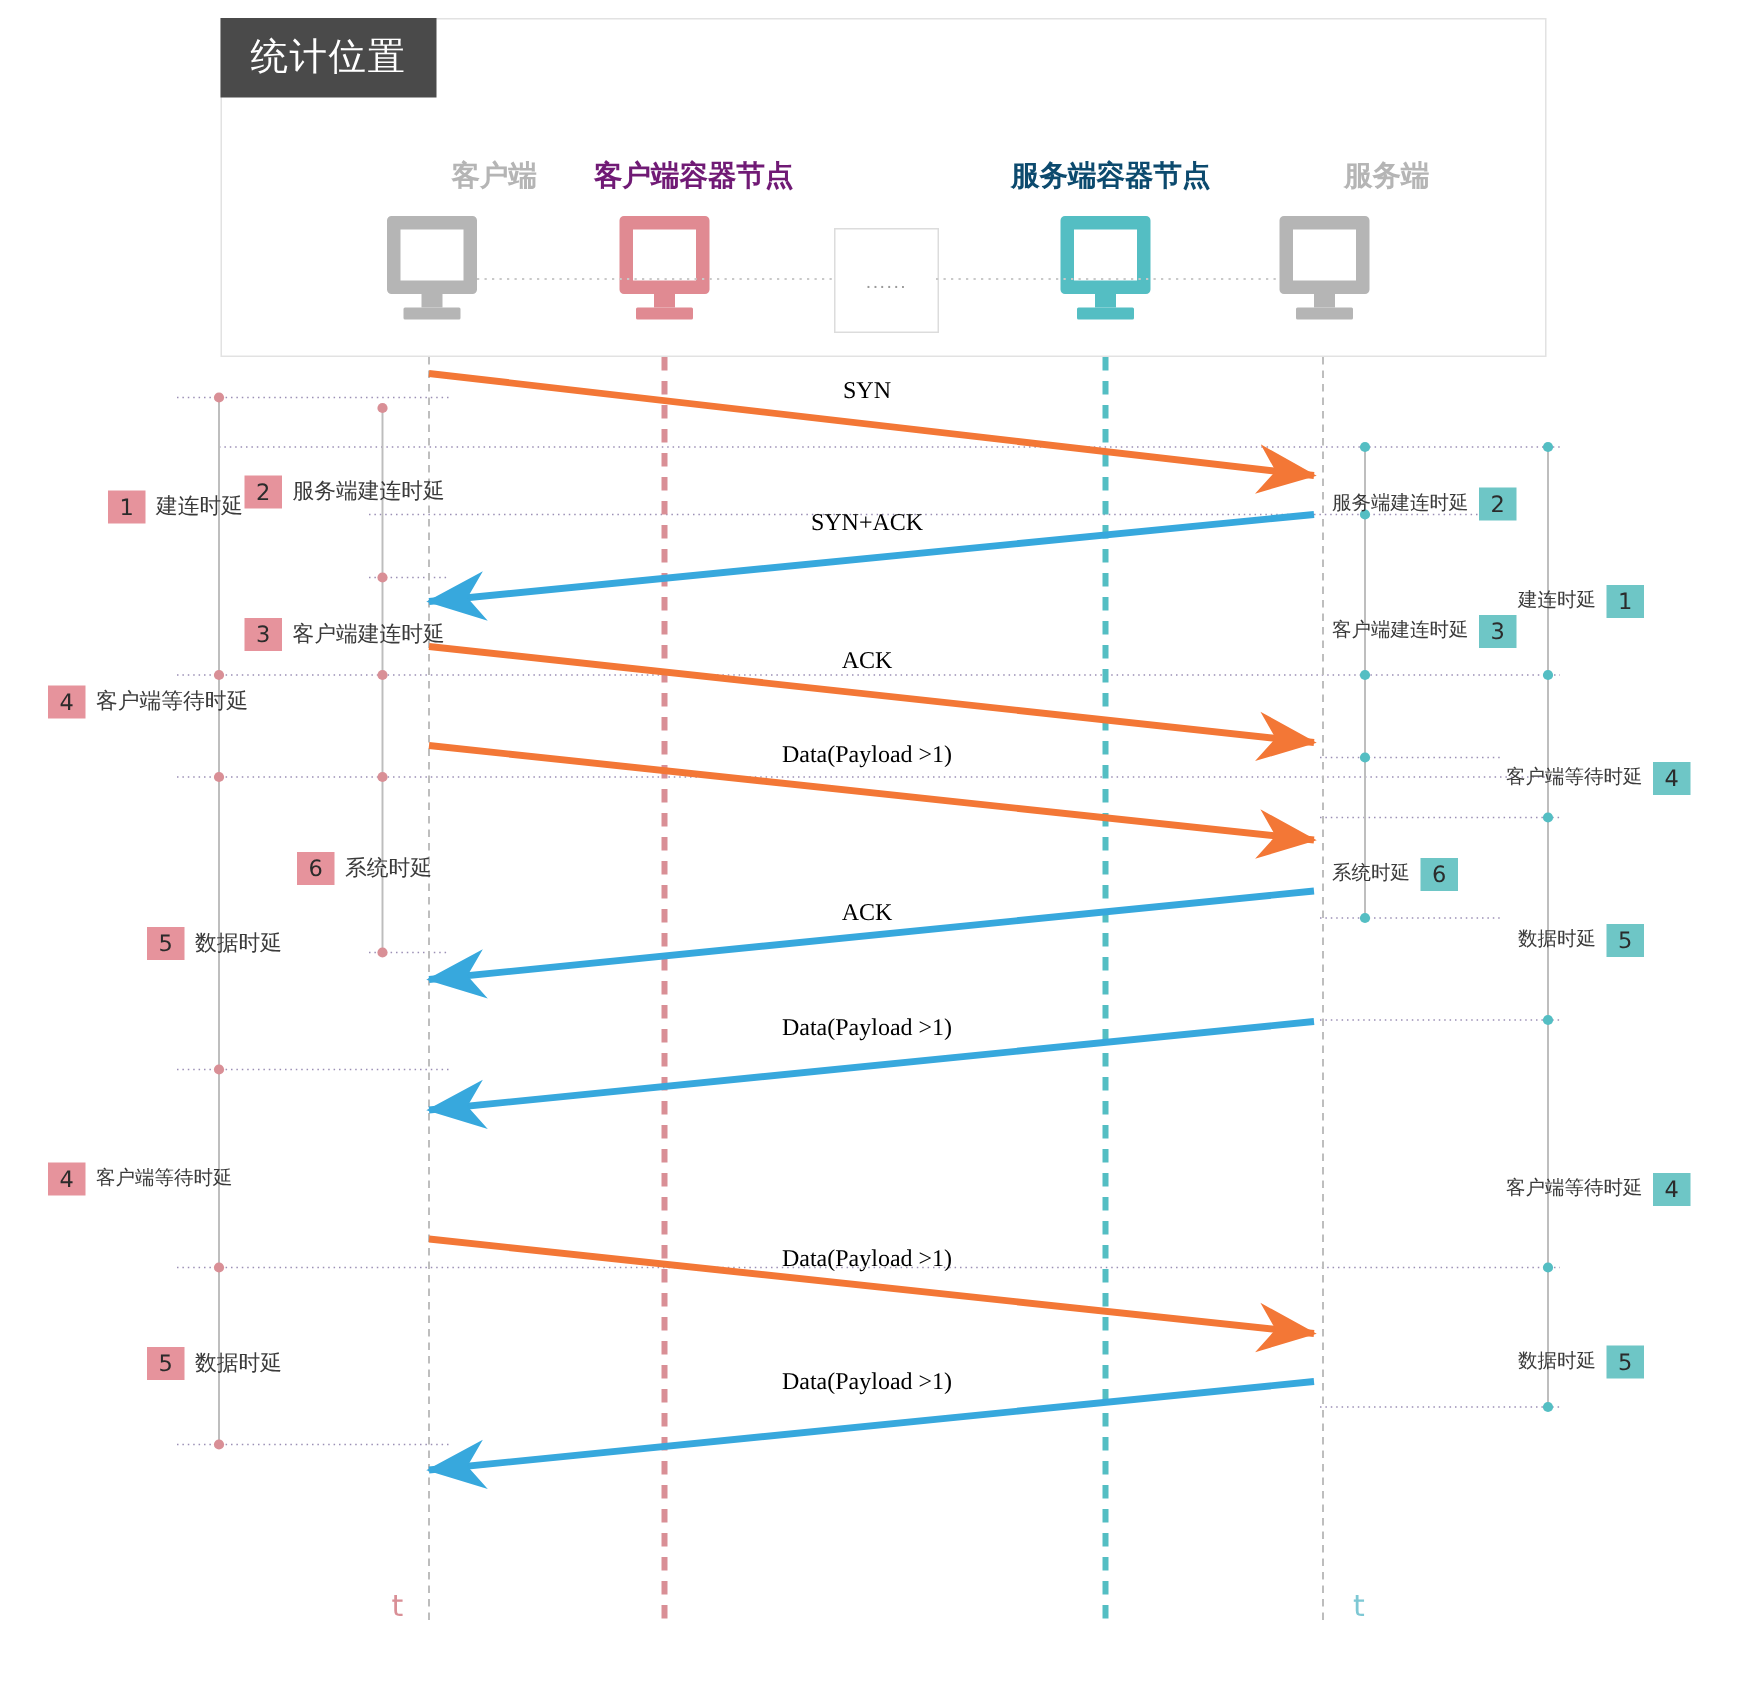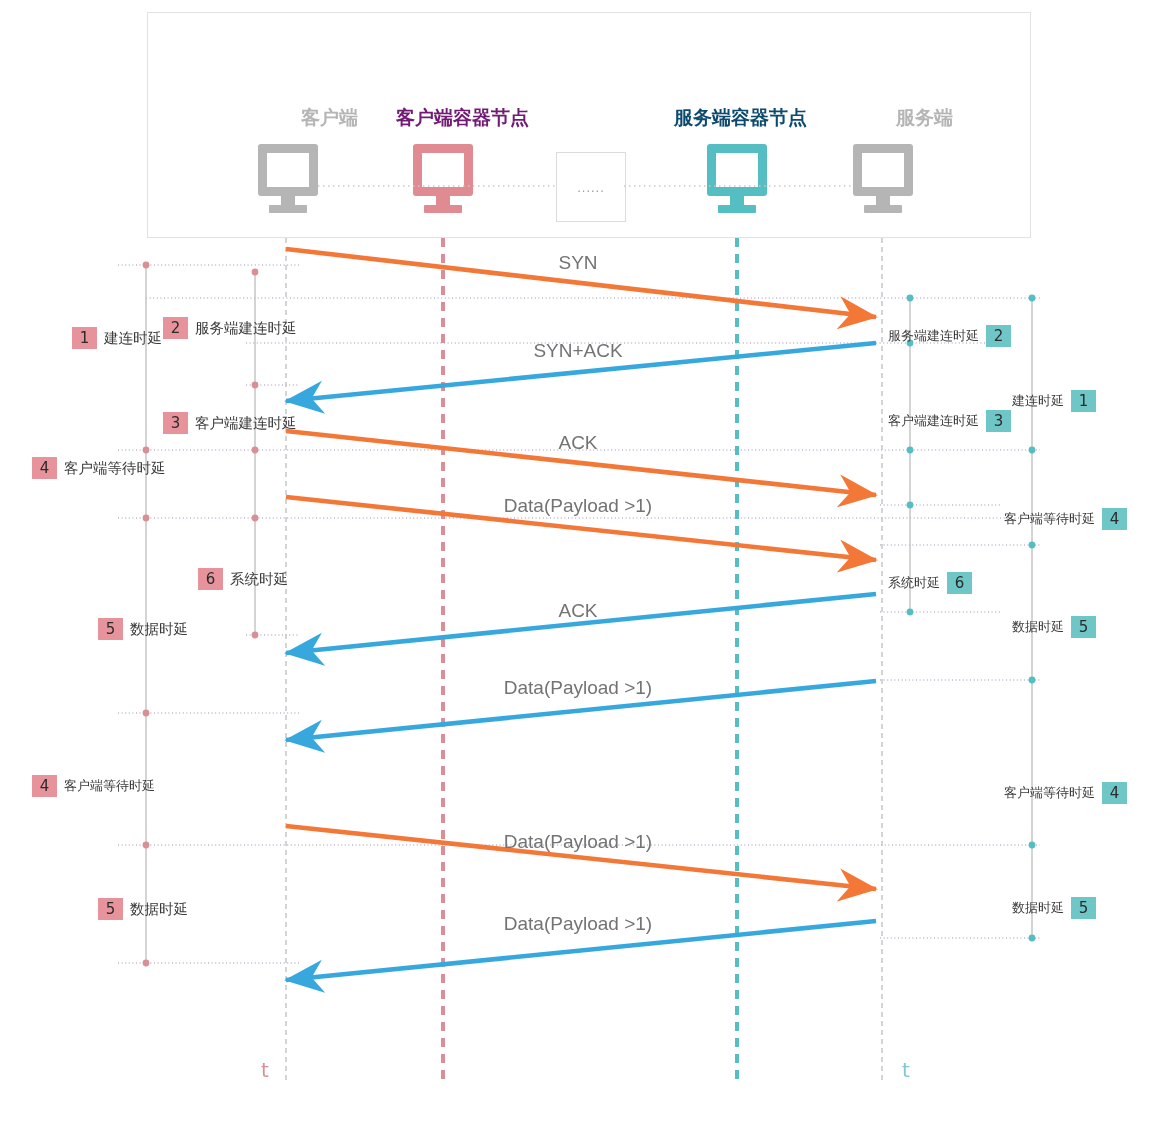--- a/index.html
+++ b/index.html
@@ -56,35 +56,36 @@
     font-size:15px;line-height:20px;padding:1px 4px;
     color:#2b2b2b;
   }
   .chip .txt{font-size:14.5px;color:#3a3a3a;line-height:20px;}
   .chip.left .num{background:#e6939c;margin-right:7px;}
   .chip.right .num{background:#6ec6c6;margin-left:7px;}
   .chip.left.small .txt,.chip.right.small .txt{font-size:13px;}
 
   
   .msg{
-    position:absolute;white-space:nowrap;color:#737373;
-    font-size:19px;font-family:Liberation Sans, sans-serif;
+    position:absolute;white-space:nowrap;color:#000000;
+    font-size:16px;font-family:Liberation Serif, serif;
     transform:translateX(-50%);
   }
   .taxis{
     position:absolute;font-size:20px;font-family:"DejaVu Sans",sans-serif;
     transform:translateX(-50%);
   }
 </style>
 </head>
 <body>
 
 <div id="stage">
 
   <div class="panel"></div>
+  <div class="panel-title">统计位置</div>
 
   <div class="dots-box">
     <span>......</span>
   </div>
 
   <div id="nodes">
       <div class="node" style="left: 218px; top: 108px; width: 140px;">
         <div class="node-label" style="color: rgb(181, 181, 181);">客户端</div>
         <div class="mon" style="margin-top: 17px;">
           <div class="screen" style="border-color: rgb(181, 181, 181); margin: 0px auto;"></div>

